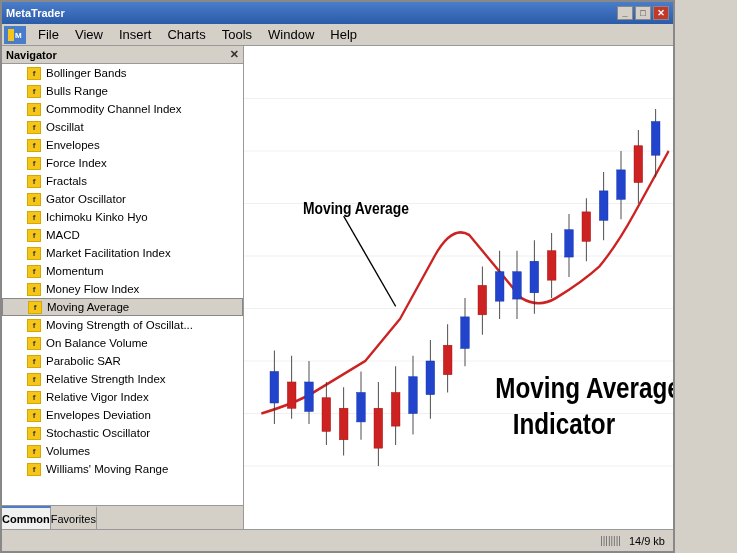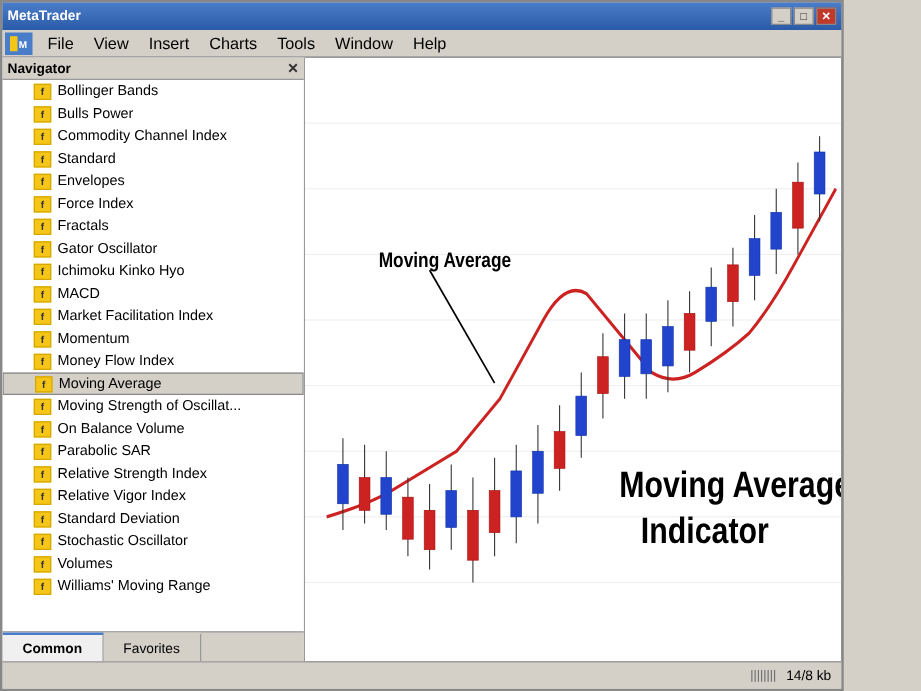--- a/index.html
+++ b/index.html
@@ -167,21 +167,21 @@
 
     
     .navigator-tabs {
       display: flex;
       border-top: 1px solid #999;
       background: #d4d0c8;
       height: 24px;
     }
 
     .nav-tab {
-      padding: 3px 16px;
+      padding: 3px 0;
       cursor: pointer;
       font-size: 11px;
       border-right: 1px solid #999;
       border-top: 2px solid transparent;
       background: #d4d0c8;
       display: flex;
       align-items: center;
     }
 
     .nav-tab.active {
@@ -271,33 +271,33 @@
       <div class="nav-item">
             <div class="nav-icon">
               <div class="indicator-icon">f</div>
             </div>
             <span>Bollinger Bands</span>
           </div>
           <div class="nav-item">
             <div class="nav-icon">
               <div class="indicator-icon">f</div>
             </div>
-            <span>Bulls Power</span>
+            <span>Bulls Range</span>
           </div>
           <div class="nav-item">
             <div class="nav-icon">
               <div class="indicator-icon">f</div>
             </div>
             <span>Commodity Channel Index</span>
           </div>
           <div class="nav-item">
             <div class="nav-icon">
               <div class="indicator-icon">f</div>
             </div>
-            <span>Standard</span>
+            <span>Oscillat</span>
           </div>
           <div class="nav-item">
             <div class="nav-icon">
               <div class="indicator-icon">f</div>
             </div>
             <span>Envelopes</span>
           </div>
           <div class="nav-item">
             <div class="nav-icon">
               <div class="indicator-icon">f</div>
@@ -379,21 +379,21 @@
           <div class="nav-item">
             <div class="nav-icon">
               <div class="indicator-icon">f</div>
             </div>
             <span>Relative Vigor Index</span>
           </div>
           <div class="nav-item">
             <div class="nav-icon">
               <div class="indicator-icon">f</div>
             </div>
-            <span>Standard Deviation</span>
+            <span>Envelopes Deviation</span>
           </div>
           <div class="nav-item">
             <div class="nav-icon">
               <div class="indicator-icon">f</div>
             </div>
             <span>Stochastic Oscillator</span>
           </div>
           <div class="nav-item">
             <div class="nav-icon">
               <div class="indicator-icon">f</div>
@@ -503,16 +503,16 @@
 
         <text x="290" y="335" font-size="28" font-weight="bold" fill="black" font-family="Arial, sans-serif">Moving Average</text>
         <text x="310" y="370" font-size="28" font-weight="bold" fill="black" font-family="Arial, sans-serif">Indicator</text>
       </svg>
     </div>
   </div>
 
   <div class="status-bar">
     <div class="status-info">
       <span class="status-bars-icon">||||||||</span>
-      <span>14/8 kb</span>
+      <span>14/9 kb</span>
     </div>
   </div>
 </div>
 
 </body></html>

